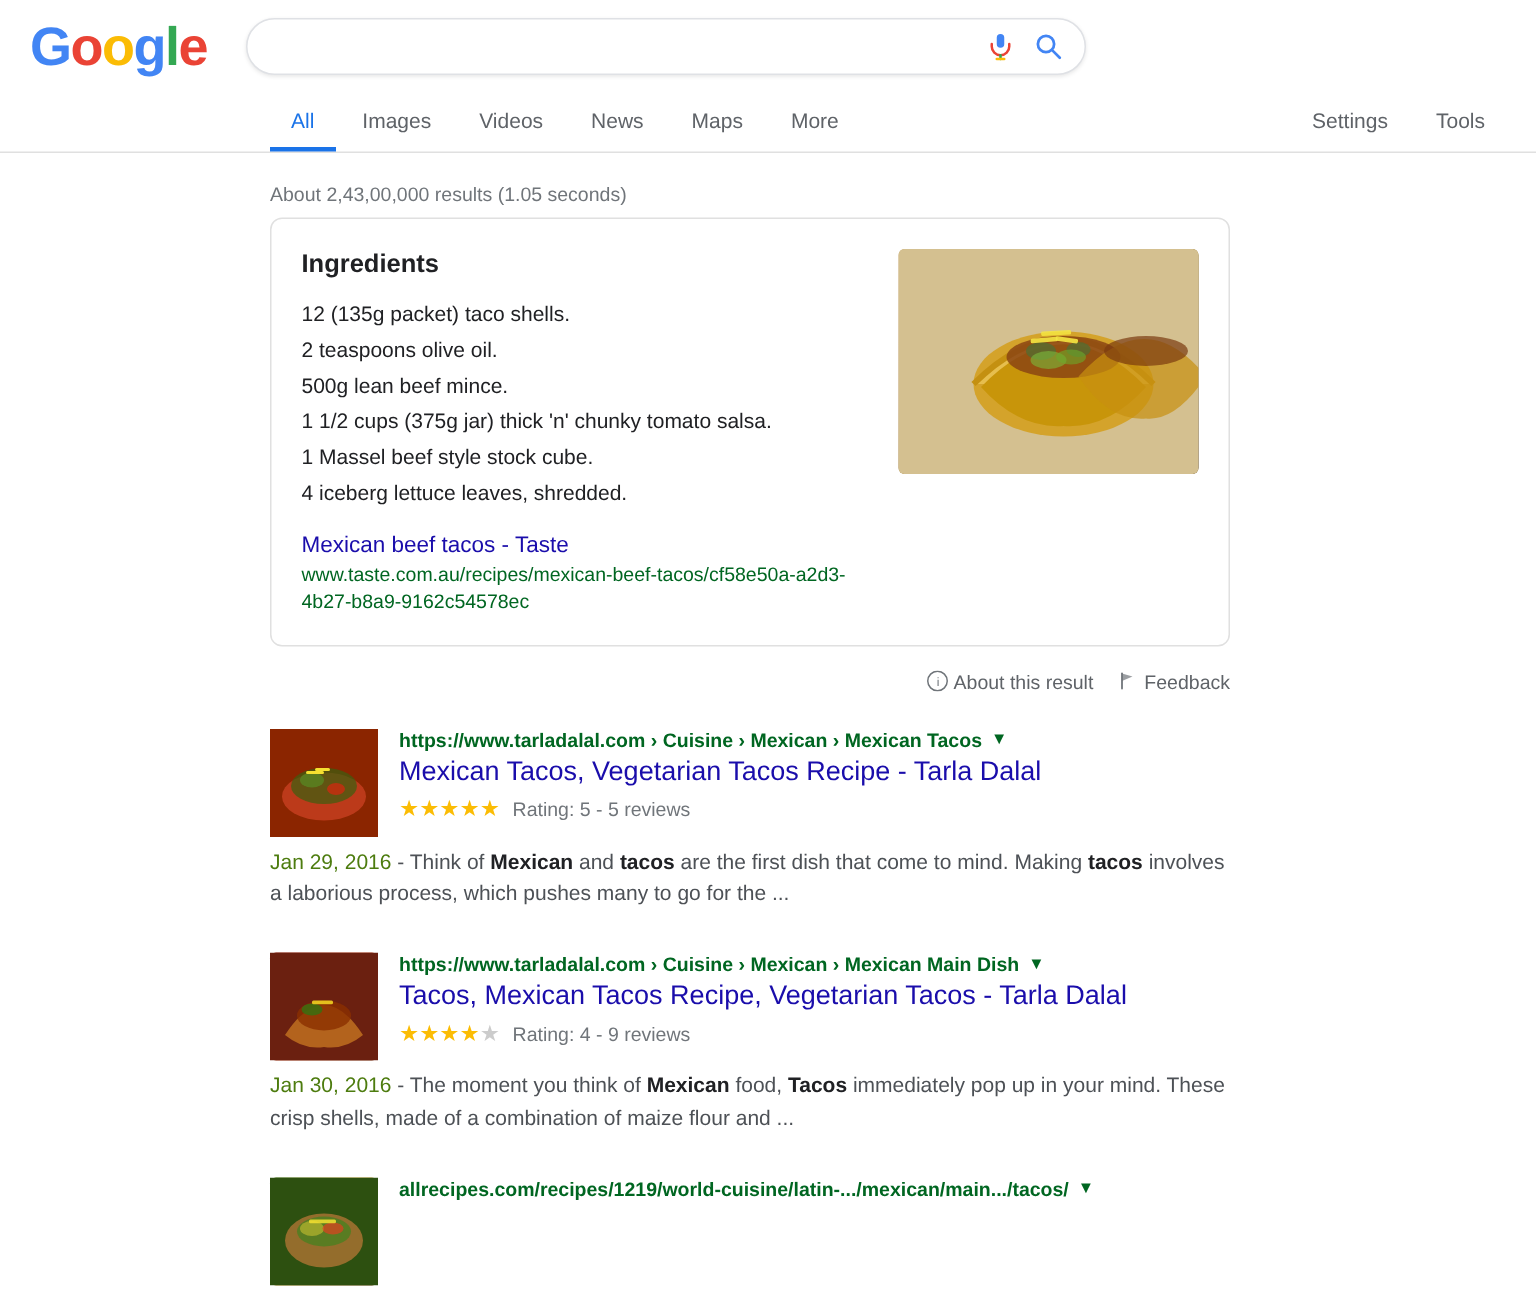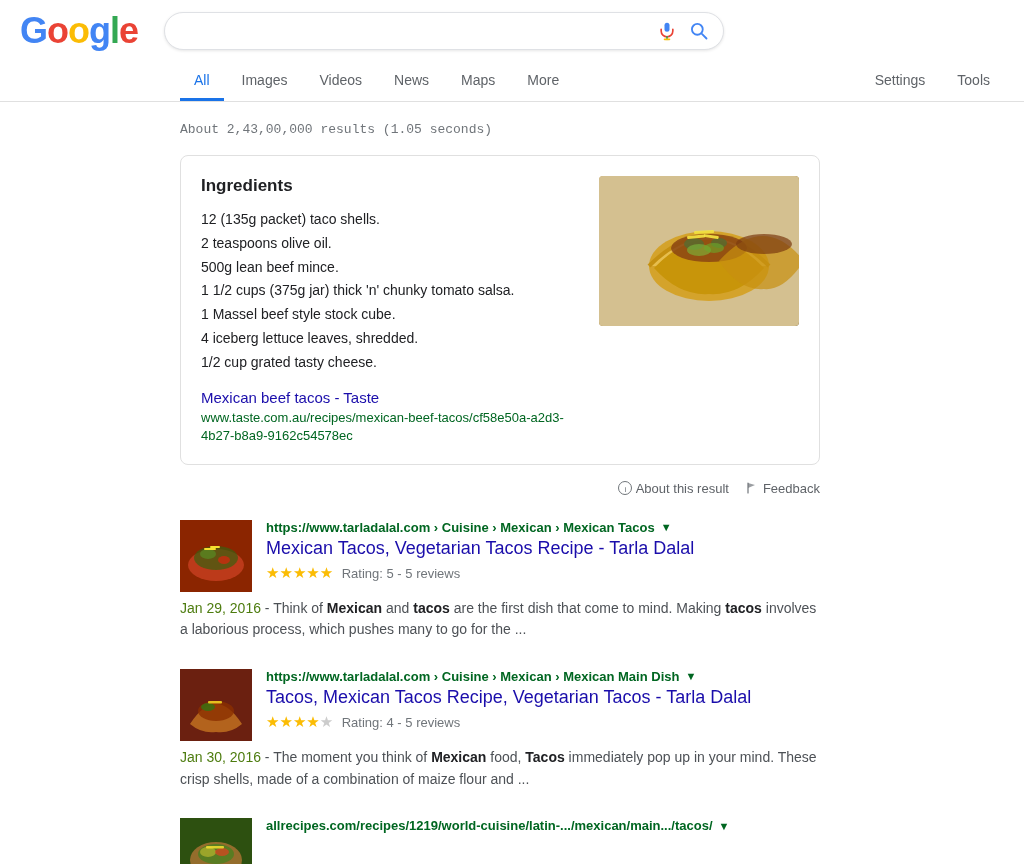--- a/index.html
+++ b/index.html
@@ -101,22 +101,21 @@
 
     
     .main {
       background: #fff;
       padding: 20px 20px 20px 180px;
       min-height: 750px;
     }
     .results-count {
       font-size: 13px;
       color: #70757a;
-      margin-bottom: 18px;
-      font-family: Liberation Mono, monospace;
+      margin-bottom: 8px;
     }
 
     
     .featured-snippet {
       border: 1px solid #e0e0e0;
       border-radius: 8px;
       padding: 20px;
       max-width: 640px;
       margin-bottom: 16px;
       display: flex;
@@ -322,21 +321,20 @@
   <div class="featured-snippet">
     <div class="snippet-content">
       <div class="snippet-title">Ingredients</div>
       <ol class="snippet-list">
         <li>12 (135g packet) taco shells.</li>
         <li>2 teaspoons olive oil.</li>
         <li>500g lean beef mince.</li>
         <li>1 1/2 cups (375g jar) thick 'n' chunky tomato salsa.</li>
         <li>1 Massel beef style stock cube.</li>
         <li>4 iceberg lettuce leaves, shredded.</li>
-        <li>1/2 cup grated tasty cheese.</li>
       </ol>
       <a class="snippet-link-title" href="#">Mexican beef tacos - Taste</a>
       <span class="snippet-url">www.taste.com.au/recipes/mexican-beef-tacos/cf58e50a-a2d3-4b27-b8a9-9162c54578ec</span>
     </div>
 
     <div class="snippet-image">
       <svg viewBox="0 0 200 150" width="200" height="150" xmlns="http://www.w3.org/2000/svg">
 
         <rect width="200" height="150" fill="#d4c090"></rect>
 
@@ -420,21 +418,21 @@
         </svg>
       </div>
       <div class="result-info">
         <div class="result-url-line">
           <span class="result-url">https://www.tarladalal.com › Cuisine › Mexican › Mexican Main Dish</span>
           <span class="result-url-arrow">▼</span>
         </div>
         <a class="result-title" href="#">Tacos, Mexican Tacos Recipe, Vegetarian Tacos - Tarla Dalal</a>
         <div>
           <span class="stars">★★★★<span class="stars-empty">★</span></span>
-          <span class="rating-text">Rating: 4 - 5 reviews</span>
+          <span class="rating-text">Rating: 4 - 9 reviews</span>
         </div>
       </div>
     </div>
     <div class="result-snippet">
       <span class="result-date">Jan 30, 2016</span> - The moment you think of <strong>Mexican</strong> food, <strong>Tacos</strong> immediately pop up in your mind. These crisp shells, made of a combination of maize flour and ...
     </div>
   </div>
 
   <div class="result">
     <div class="result-header">

